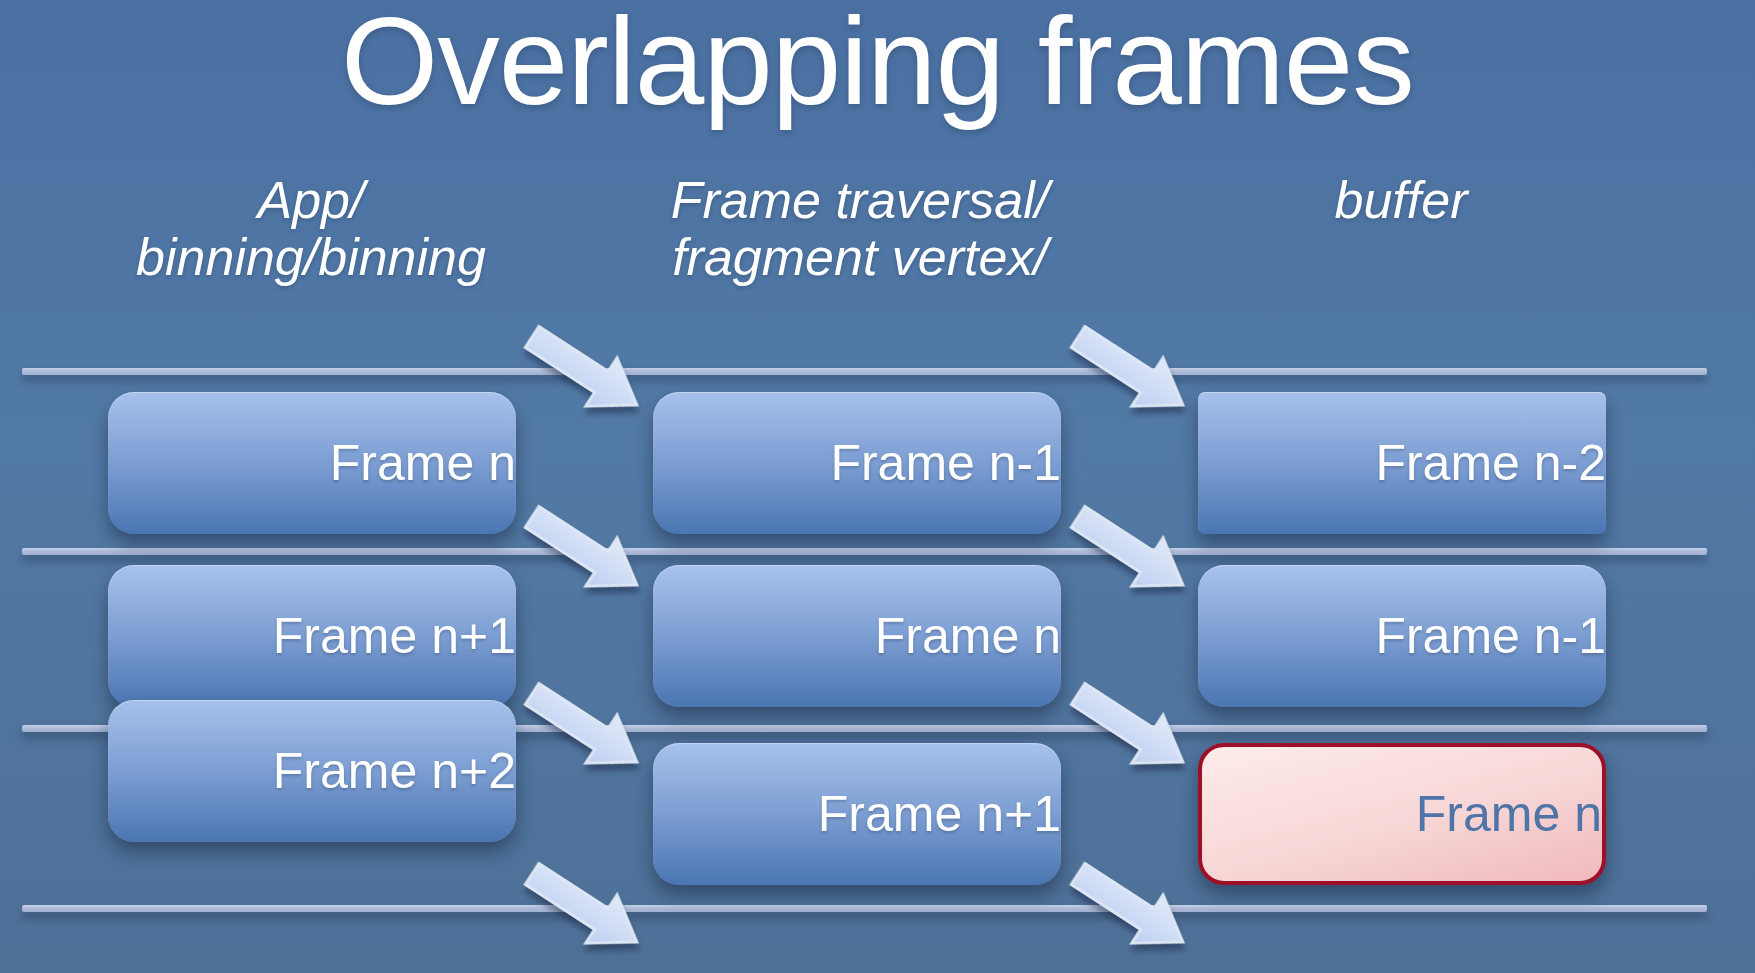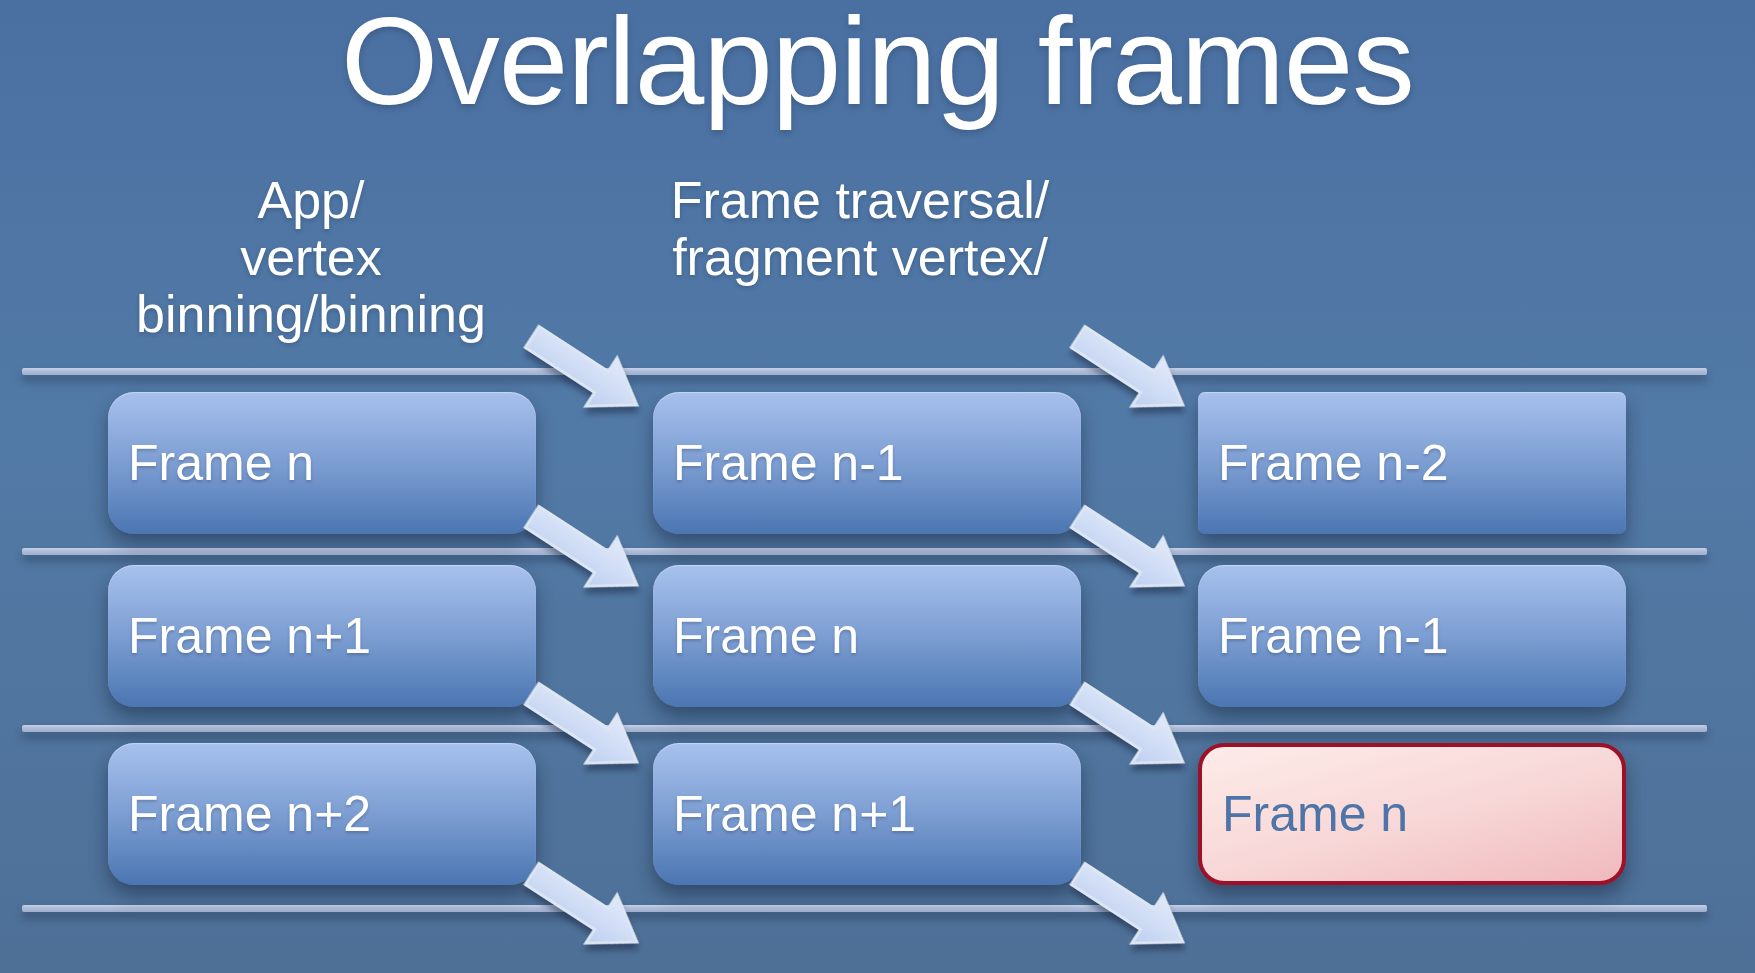--- a/index.html
+++ b/index.html
@@ -34,39 +34,38 @@
   }
   .col-header{
     position:absolute;top:172px;width:560px;
     text-align:center;color:var(--header-text);
     font-size:52px;line-height:57px;
     text-shadow:0 2px 4px rgba(20,30,55,.25);
   }
   .col-header.c0{left:31px;}
   .col-header.c1{left:580px;}
   .col-header.c2{left:1121px;}
-  .col-header span{display:block;}
+  .col-header span{display:block;font-style:italic;}
   .hline{
     position:absolute;left:22px;width:1685px;height:7px;
     background:linear-gradient(180deg,#c6d1e6 0%,var(--divider) 45%,#9fafcd 100%);
     border-radius:2px;
     box-shadow:0 6px 8px rgba(22,34,58,.40);
   }
   .hline.l0{top:368px;}
   .hline.l1{top:548px;}
   .hline.l2{top:725px;}
   .hline.l3{top:905px;}
   .frame-box{
     position:absolute;width:408px;height:142px;border-radius:26px;
     background:linear-gradient(180deg,var(--box-grad-top) 0%,var(--box-grad-mid) 48%,var(--box-grad-bottom) 100%);
     box-shadow:0 10px 18px rgba(12,22,44,.42), inset 0 1px 1px rgba(255,255,255,.35);
-    display:flex;align-items:center;justify-content:flex-start;
+    display:flex;align-items:center;justify-content:flex-end;
     color:var(--box-text);font-size:50px;
     text-shadow:0 2px 3px rgba(20,30,55,.25);
-    padding-left:20px;
   }
   .frame-box.highlight{
     border:4px solid var(--hl-border);
     width:400px;height:134px;
     background:linear-gradient(165deg,var(--hl-grad-top) 0%,#f7d6d6 55%,var(--hl-grad-bottom) 100%);
     color:var(--hl-text);
     text-shadow:none;
     box-shadow:0 10px 18px rgba(12,22,44,.42);
   }
   .arrow{
@@ -80,28 +79,28 @@
     overflow:visible;
   }
 </style>
 </head>
 <body>
 
 <h1 class="title">Overlapping frames</h1>
 
 <div class="col-header c0">
   <span>App/</span>
-  <span>vertex</span>
   <span>binning/binning</span>
 </div>
 <div class="col-header c1">
   <span>Frame traversal/</span>
   <span>fragment vertex/</span>
 </div>
 <div class="col-header c2">
+  <span>buffer</span>
 </div>
 
 <div class="hline l0"></div>
 <div class="hline l1"></div>
 <div class="hline l2"></div>
 <div class="hline l3"></div>
 
 <div id="frame-grid">
     <div class="frame-box" style="left: 108px; top: 392px;">
       <span>Frame n</span>
@@ -114,21 +113,21 @@
     </div>
     <div class="frame-box" style="left: 108px; top: 565px;">
       <span>Frame n+1</span>
     </div>
     <div class="frame-box" style="left: 653px; top: 565px;">
       <span>Frame n</span>
     </div>
     <div class="frame-box" style="left: 1198px; top: 565px;">
       <span>Frame n-1</span>
     </div>
-    <div class="frame-box" style="left: 108px; top: 743px;">
+    <div class="frame-box" style="left: 108px; top: 700px;">
       <span>Frame n+2</span>
     </div>
     <div class="frame-box" style="left: 653px; top: 743px;">
       <span>Frame n+1</span>
     </div>
     <div class="frame-box highlight" style="left: 1198px; top: 743px;">
       <span>Frame n</span>
     </div>
   </div>
 <div id="flow-arrows">

